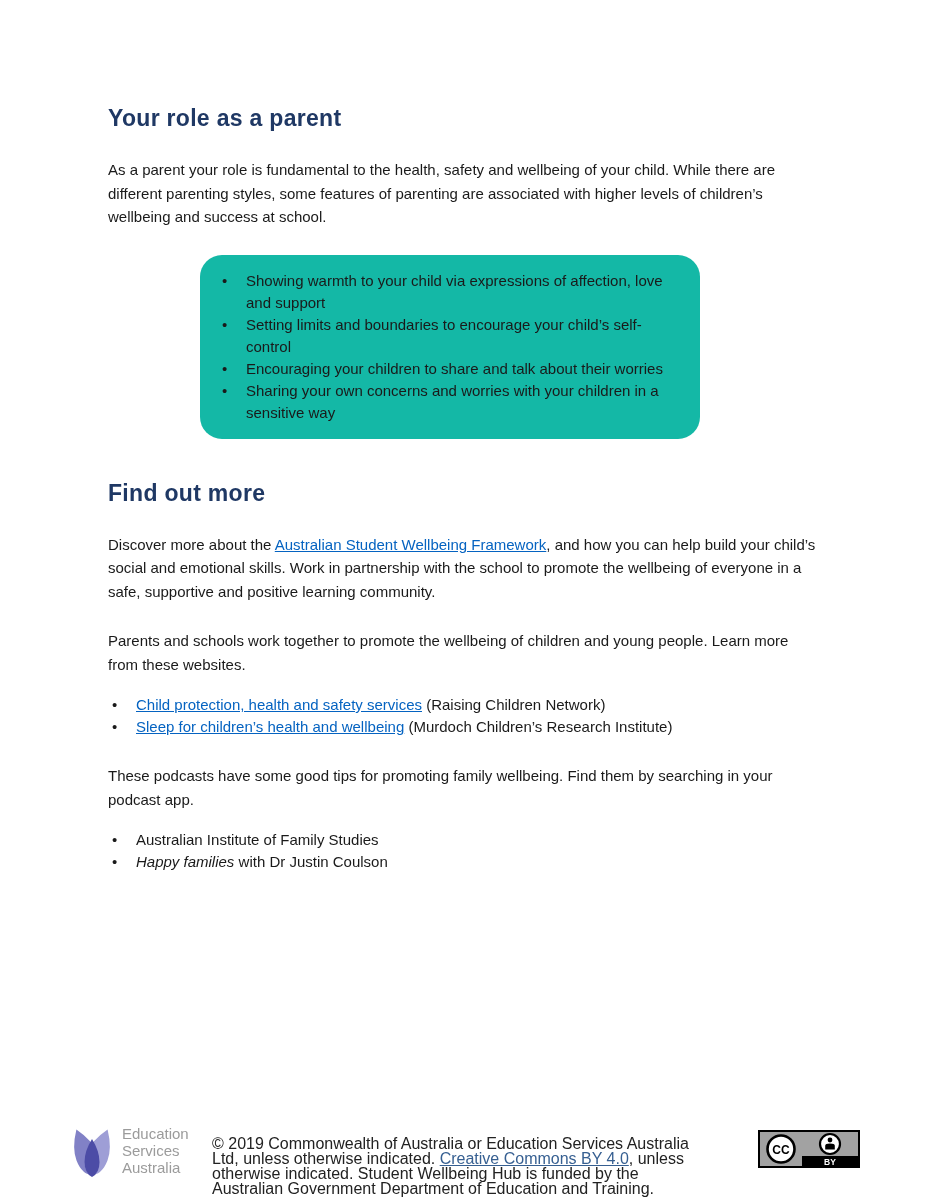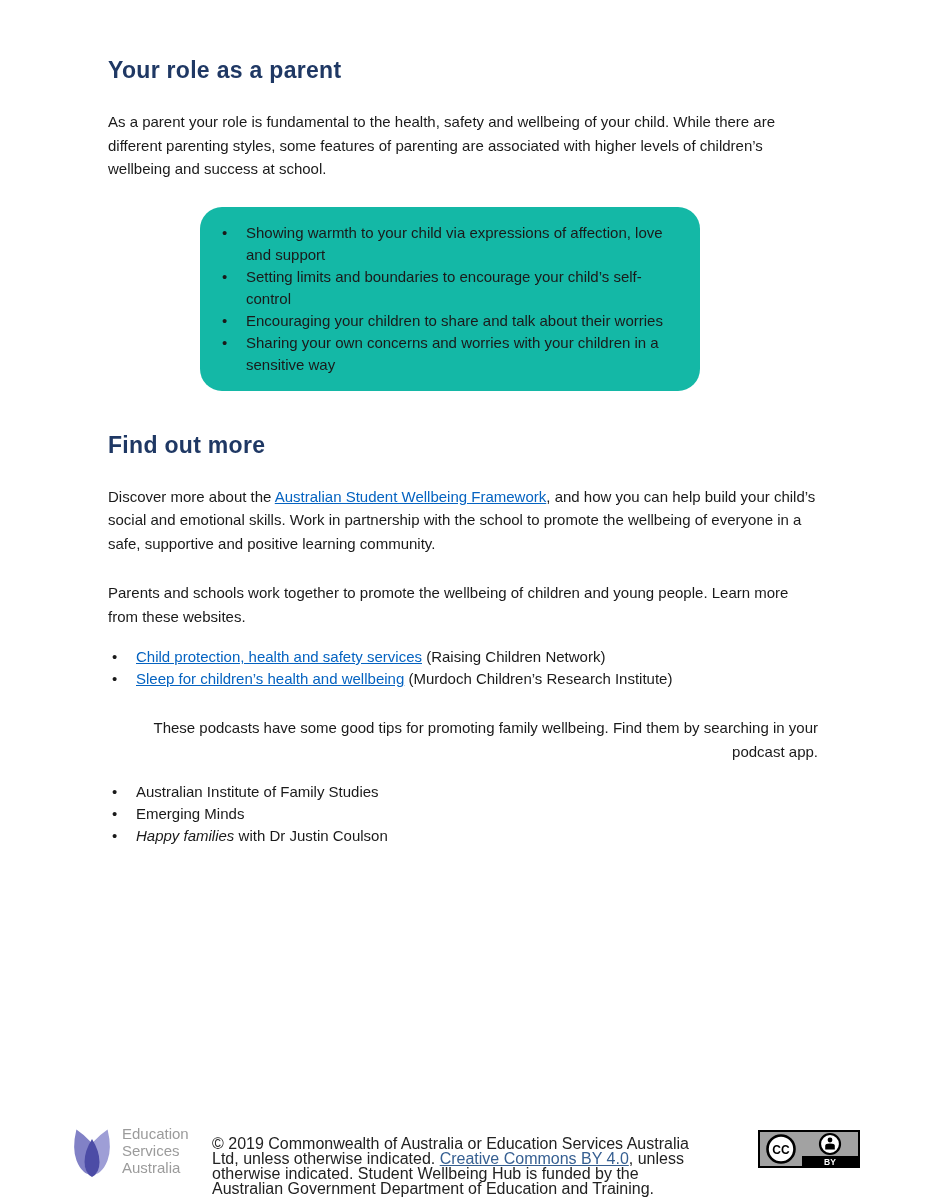--- a/index.html
+++ b/index.html
@@ -8,21 +8,21 @@
     position: relative;
     width: 927px;
     height: 1200px;
     margin: 0 auto;
     background: #ffffff;
     font-family: "Liberation Sans", sans-serif;
     color: #1a1a1a;
     overflow: hidden;
   }
   .content {
-    padding: 56px 0 0 108px;
+    padding: 104px 0 0 108px;
     width: 820px;
   }
   h1.doc-heading {
     color: #1f3864;
     font-size: 23px;
     font-weight: bold;
     letter-spacing: 0.3px;
     line-height: 28px;
   }
   p.body-text {
@@ -77,21 +77,21 @@
     font-size: 15px;
     line-height: 22px;
   }
   ul.doc-list li + li { margin-top: 0px; }
   ul.doc-list li::before {
     content: "•";
     position: absolute;
     left: 4px;
     top: 0;
   }
-  .podcast-para { margin-top: 42px; text-align: right; }
+  .podcast-para { margin-top: 42px; }
   .italic { font-style: italic; }
   .footer {
     position: absolute;
     left: 0;
     top: 1118px;
     width: 927px;
     height: 70px;
   }
   .footer-logo {
     position: absolute;
@@ -150,21 +150,20 @@
 
     <ul class="doc-list">
       <li><a class="doc-link">Child protection, health and safety services</a><span> (Raising Children Network)</span></li>
       <li><a class="doc-link">Sleep for children’s health and wellbeing</a><span> (Murdoch Children’s Research Institute)</span></li>
     </ul>
 
     <p class="body-text podcast-para">These podcasts have some good tips for promoting family wellbeing. Find them by searching in your podcast app.</p>
 
     <ul class="doc-list">
       <li>Australian Institute of Family Studies</li>
-      <li>Emerging Minds</li>
       <li><span class="italic">Happy families</span><span> with Dr Justin Coulson</span></li>
     </ul>
 
   </div>
 
   <div class="footer">
 
     <div class="footer-logo">
       <svg width="60" height="60" viewBox="0 0 60 60">
         <path d="M0,-24 Q11,-8 11,5 Q11,21 0,25 Q-11,21 -11,5 Q-11,-8 0,-24 Z" transform="translate(23,32) rotate(-21)" fill="#8181c6"></path>

